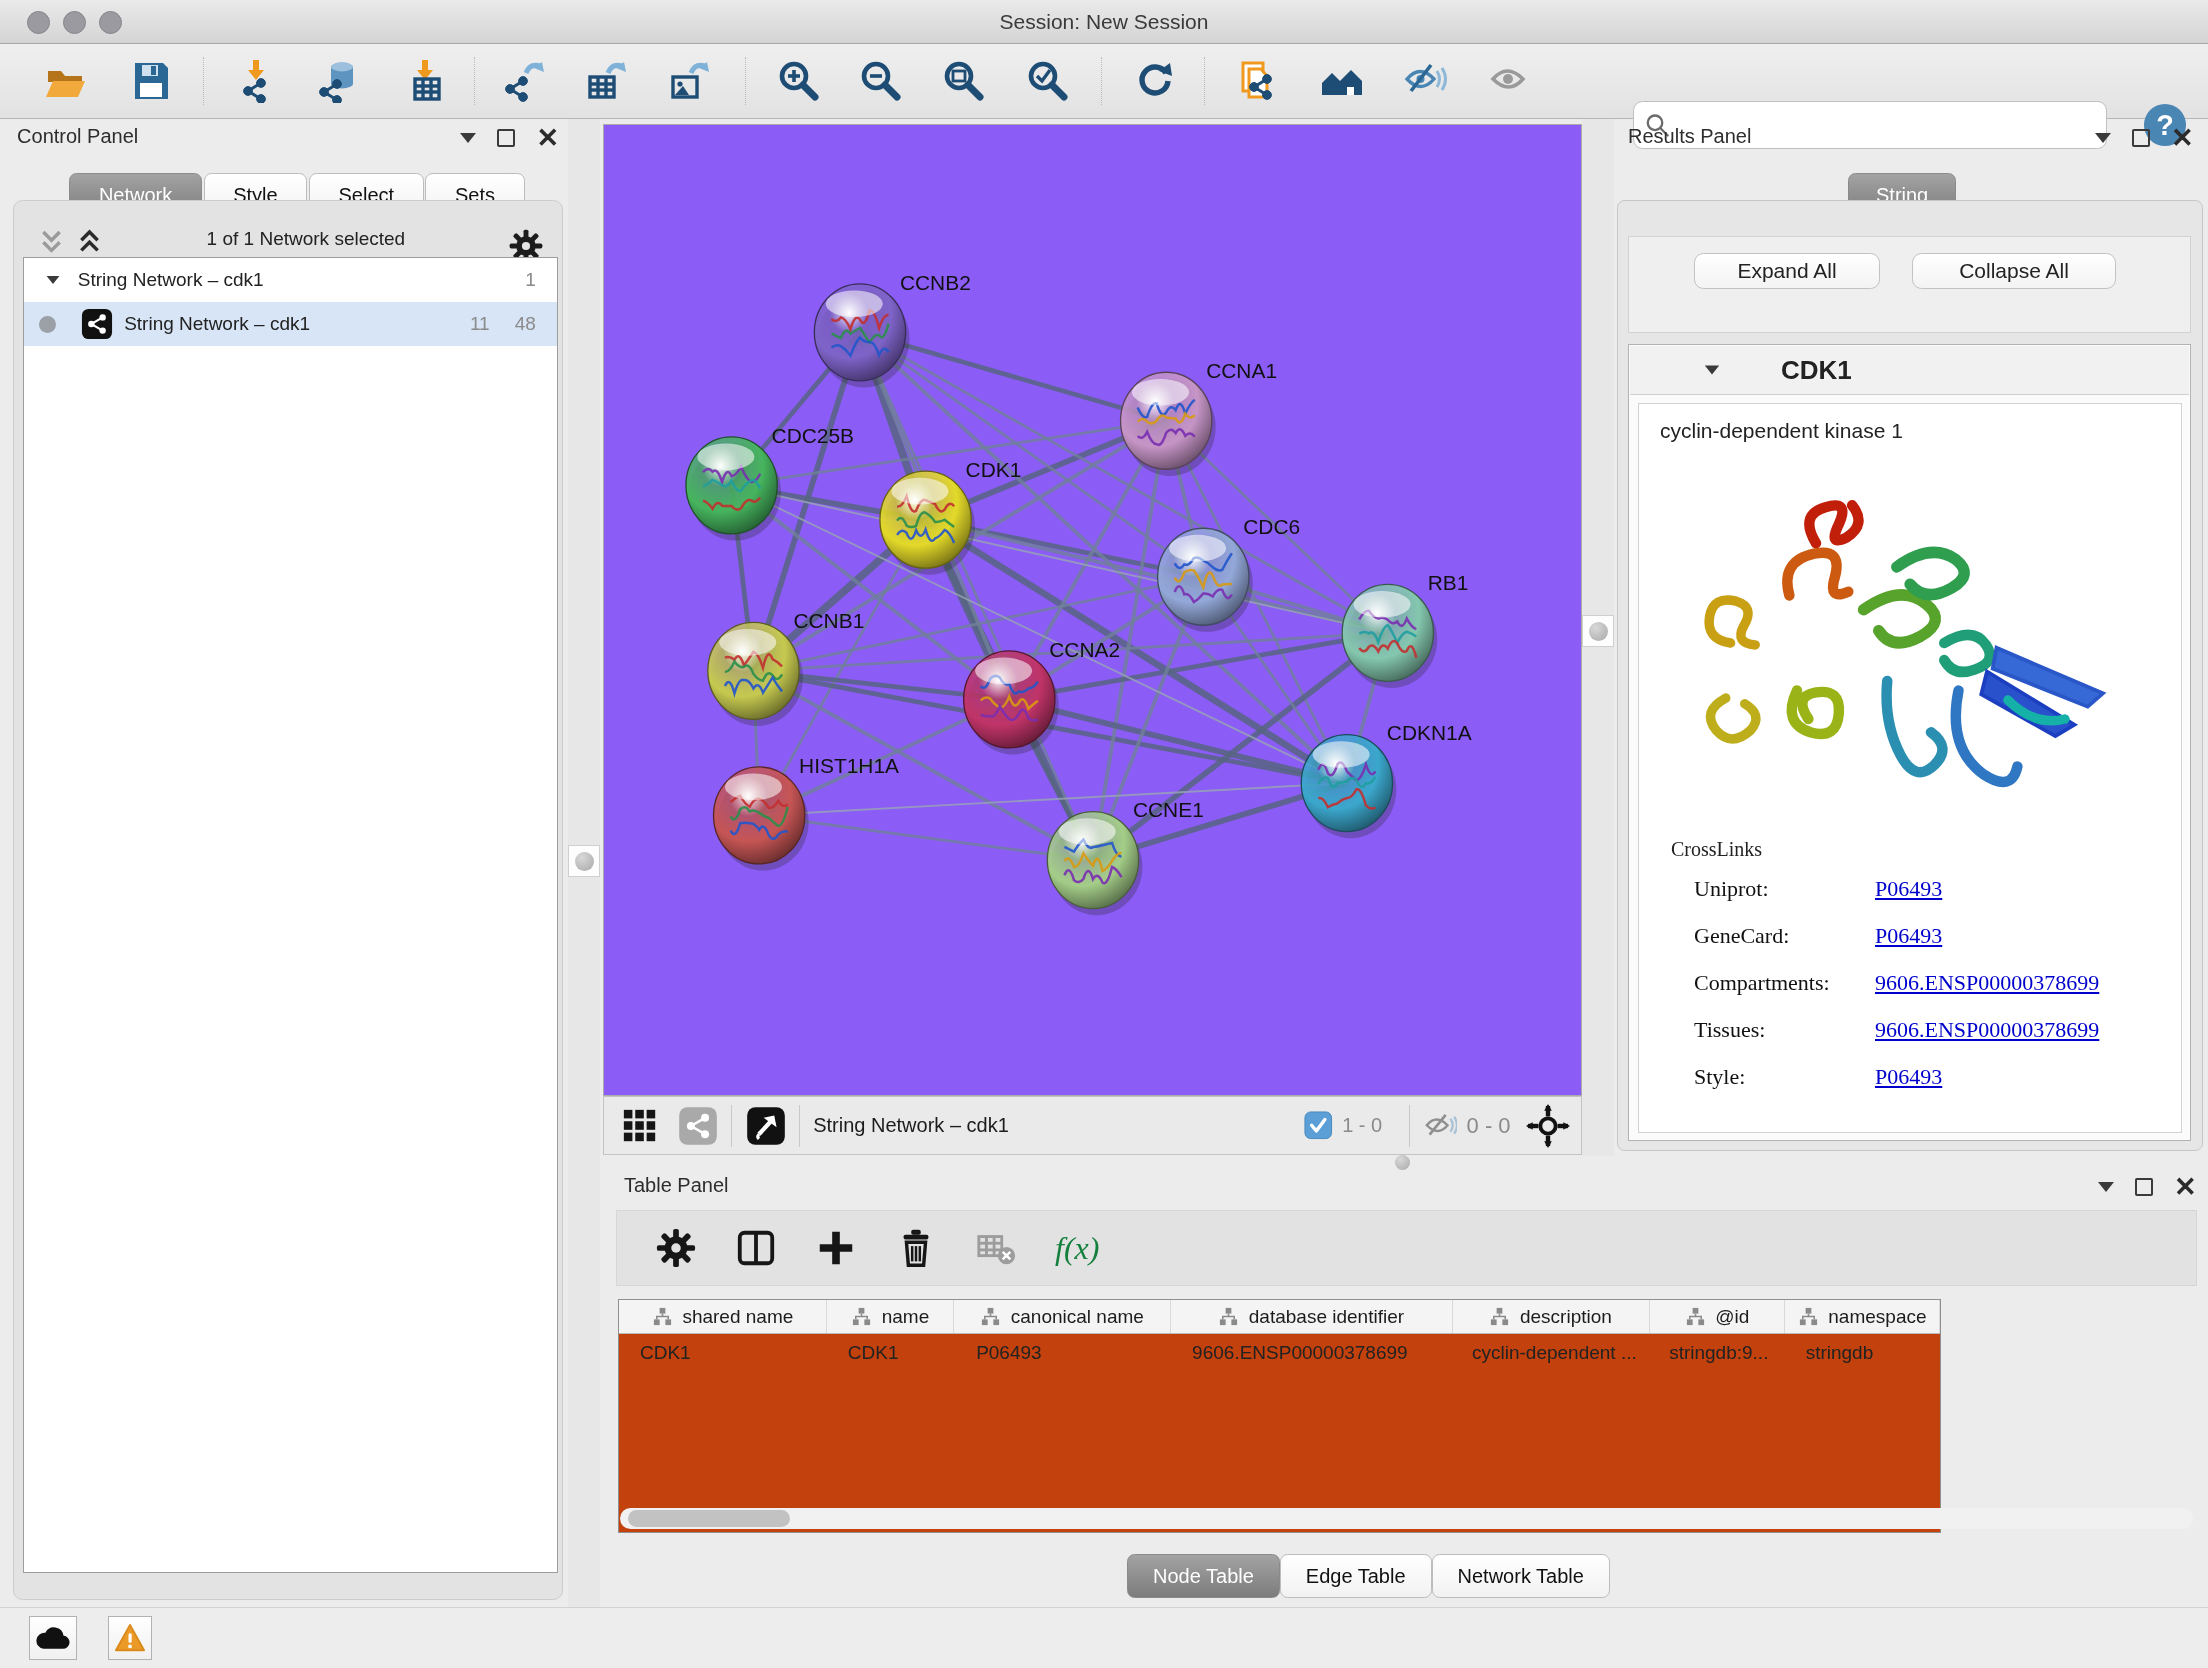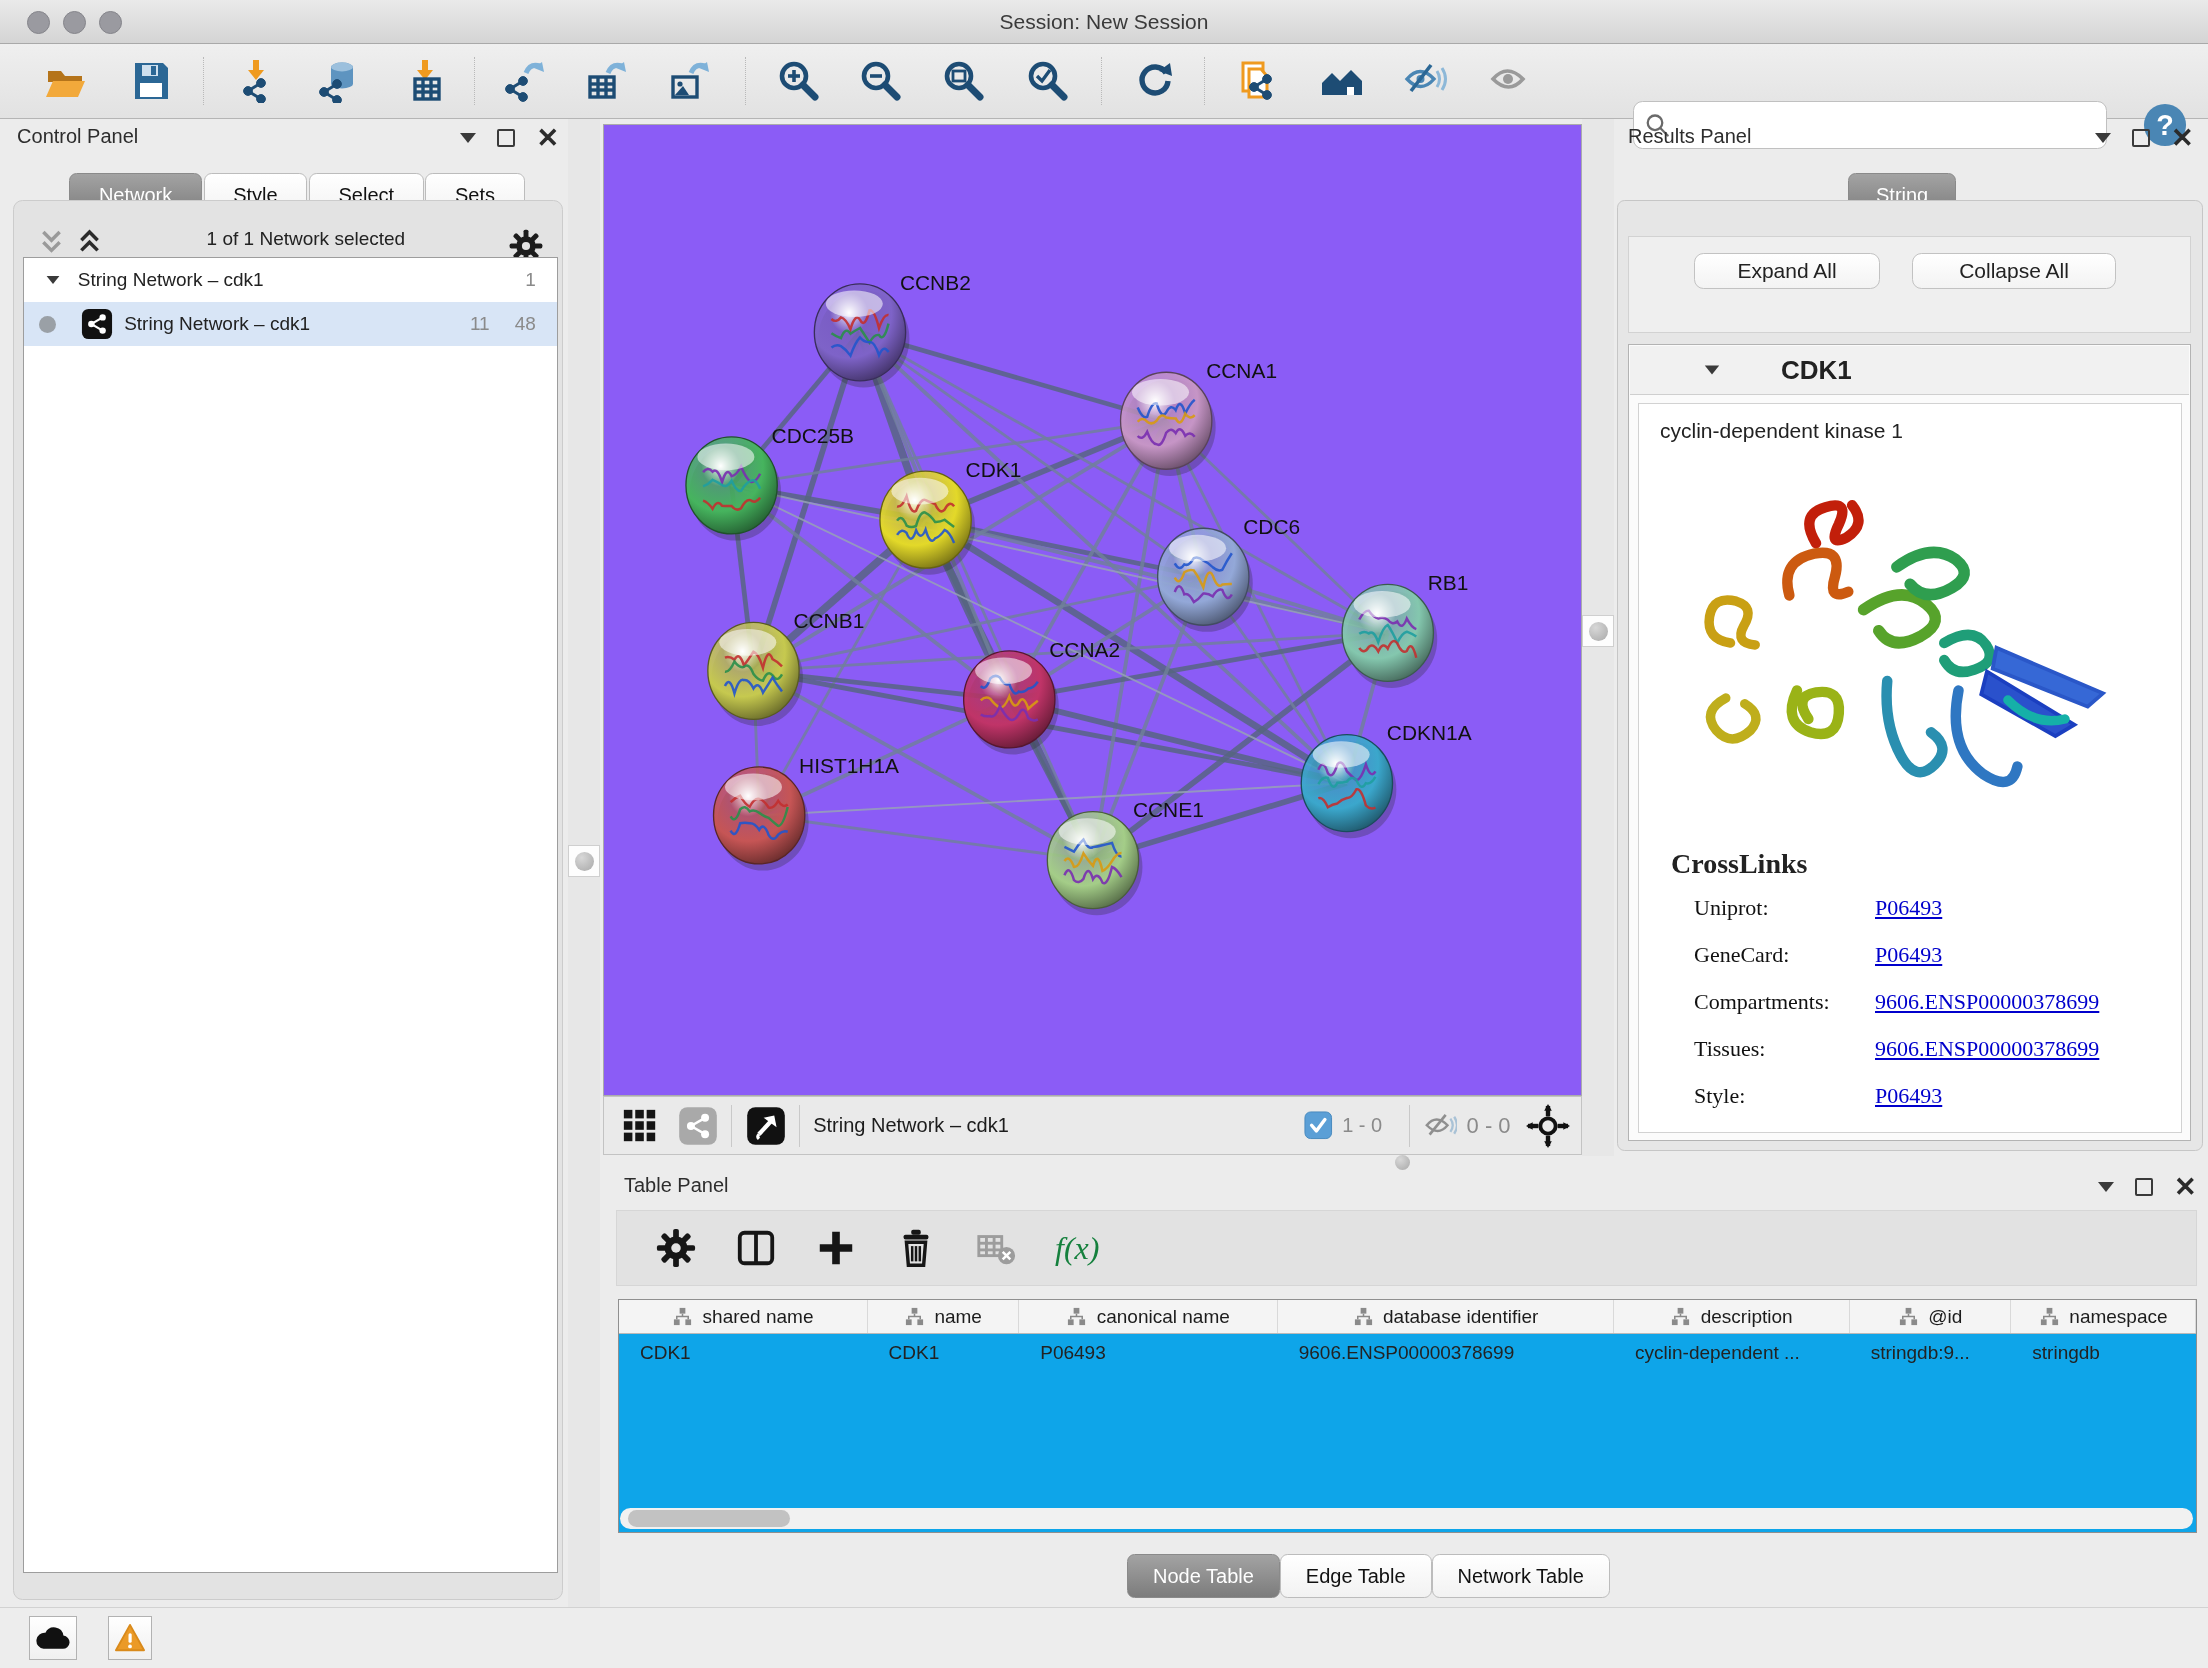--- a/index.html
+++ b/index.html
@@ -63,21 +63,21 @@
   .rp-inner { left:1638px; top:403px; width:544px; height:730px; background:#fff; border:1px solid #d2d2d2; }
   .serif { font-family:"Liberation Serif", serif; }
   .xl-row { display:flex; font-size:22px; margin-bottom:21px; }
   .xl-label { width:181px; color:#111; }
   .xl-link { color:#0000cc; text-decoration:underline; cursor:pointer; }
 
   
   .tp-toolbar { left:616px; top:1210px; width:1581px; height:76px; background:#e2e2e2; border:1px solid #d6d6d6;
     display:flex; align-items:center; gap:38px; padding-left:38px; }
   .fx { font-family:"Liberation Serif", serif; font-style:italic; font-size:32px; color:#15803d; }
-  .tp-table { left:618px; top:1299px; width:1579px; height:234px; background:#0ea5e9; border:1.9px solid #8f8f8f; overflow:hidden;text-align:center; }
+  .tp-table { left:618px; top:1299px; width:1323px; height:234px; background:#c2410c; border:1.9px solid #8f8f8f; overflow:hidden;text-align:center; }
   .th-row { display:flex; height:34px; background:#f4f4f4; border-bottom:1.9px solid #b9b9b9; }
   .th-cell { display:flex; align-items:center; justify-content:center; gap:9.5px; font-size:19px; color:#1c1c1c;
     border-right:1px solid #d9d9d9; overflow:hidden; white-space:nowrap; }
   .td-row { display:flex; height:38px; }
   .td-cell { display:flex; align-items:center; padding-left:21px; font-size:19px; overflow:hidden; white-space:nowrap; }
   .hscroll { left:620px; top:1508px; width:1573px; height:21px; background:#f1f1f1; border-radius:10.5px; }
   .hthumb { left:7.6px; top:1.9px; width:162px; height:17px; background:#c2c2c2; border-radius:8.6px; }
 
   
   .statusbar { left:0; top:1607px; width:2208px; height:61px; background:#ededed; border-top:1px solid #d2d2d2; }
@@ -676,21 +676,21 @@
       <path d="M235,120 q36,-26 62,-8 q20,16 -4,30 q-28,16 -44,-4" stroke="#2f9e4f" stroke-width="12"></path>
       <path d="M285,200 q30,-18 44,2 q12,18 -12,26 q-22,8 -32,-10" stroke="#1f9e78" stroke-width="11"></path>
       <path d="M225,240 q-4,44 14,78 q16,30 36,10 q18,-18 -4,-34" stroke="#2a8fb0" stroke-width="11"></path>
       <path d="M300,250 q-12,60 26,88 q30,20 36,-8" stroke="#2f77c2" stroke-width="11"></path>
       <path d="M330,230 l92,56 l-20,12 l-78,-44 z" stroke="#1b3fc0" stroke-width="4" fill="#2a51cc"></path>
       <path d="M340,205 l112,48 l-16,14 l-100,-40 z" stroke="#2a57c8" stroke-width="4" fill="#3668d6"></path>
       <path d="M352,260 q28,28 60,20" stroke="#15b0a8" stroke-width="10"></path>
     </g>
   </svg>
 
-  <div class="serif" style="font-size:28px; font-weight:bold; margin:31px 0 15px 32px">CrossLinks</div>
+  <div class="serif" style="font-size:20px; font-weight:normal; margin:21px 0 15px 32px">CrossLinks</div>
   <div id="crosslinks" class="serif" style="margin-left:55px">
       <div class="xl-row">
      <span class="xl-label">Uniprot:</span>
      <span class="xl-link">P06493</span>
       </div>
       <div class="xl-row">
      <span class="xl-label">GeneCard:</span>
      <span class="xl-link">P06493</span>
       </div>
       <div class="xl-row">

